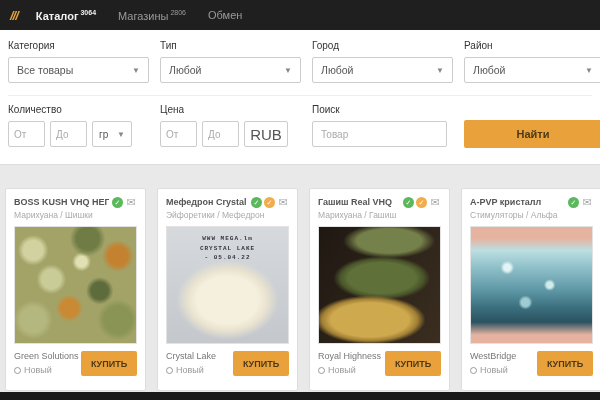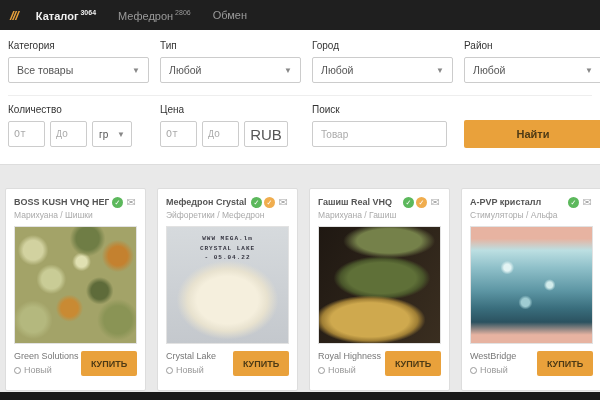--- a/index.html
+++ b/index.html
@@ -23,21 +23,21 @@
   
   .filters { background:#ffffff; padding:10px 8px 16px 8px; border-bottom:1px solid #ddd; }
   .filter-grid { display:grid; grid-template-columns:141px 141px 141px 138px; column-gap:11px; }
   .filter-grid.second { margin-top:12px; border-top:1px solid #eee; padding-top:8px; }
   .f-label { font-size:10px; color:#333; margin-bottom:6px; }
   .select { height:26px; border:1px solid #ccc; border-radius:2px; background:#fff; display:flex; align-items:center;
     padding:0 8px; font-size:10.5px; color:#555; cursor:pointer; justify-content:space-between; }
   .chev { font-size:8px; color:#888; }
   .inline-inputs { display:flex; gap:5px; }
   .mini-input { width:37px; height:26px; border:1px solid #ccc; border-radius:2px; font-size:10px; color:#555;
-    padding:0 5px; font-family:Liberation Mono, monospace; }
+    padding:0 5px; font-family:Liberation Sans, sans-serif; }
   .mini-input::placeholder { color:#aaa; }
   .mini-select { width:40px; height:26px; border:1px solid #ccc; border-radius:2px; display:flex; align-items:center;
     justify-content:space-between; padding:0 6px; font-size:10px; color:#555; cursor:pointer; background:#fff; }
   .unit-box { width:44px; height:26px; border:1px solid #ccc; border-radius:2px; display:flex; align-items:center;
     justify-content:center; font-size:15px; color:#555; background:#fff; }
   .search-input { width:135px; height:26px; border:1px solid #ccc; border-radius:2px; font-size:10px; color:#555;
     padding:0 8px; font-family:"Liberation Sans", sans-serif; }
   .search-input::placeholder { color:#aaa; }
   .find-cell { padding-top:16px; }
   .find-btn { width:100%; height:28px; background:#e9a13b; border:none; border-radius:2px; color:#4d3a15;
@@ -92,21 +92,21 @@
     linear-gradient(180deg, rgba(0,0,0,0) 10%, #bcdfe2 20%, #8fc0c9 35%, #5d96a4 55%, #3a6e7d 70%, #2b5260 82%, rgba(0,0,0,0) 93%); }
 
   .bottom-bar { position:absolute; left:0; right:0; bottom:0; height:8px; background:#191919; }
 </style>
 </head>
 <body>
 
 <div class="nav">
   <span class="logo">///</span>
   <span class="nav-item active"><span>Каталог</span><sup>3064</sup></span>
-  <span class="nav-item"><span>Мефедрон</span><sup>2806</sup></span>
+  <span class="nav-item"><span>Магазины</span><sup>2806</sup></span>
   <span class="nav-item"><span>Обмен</span></span>
 </div>
 
 <div class="filters">
   <div class="filter-grid">
     <div>
       <div class="f-label">Категория</div>
       <div class="select">
         <span>Все товары</span>
         <span class="chev">▼</span>

